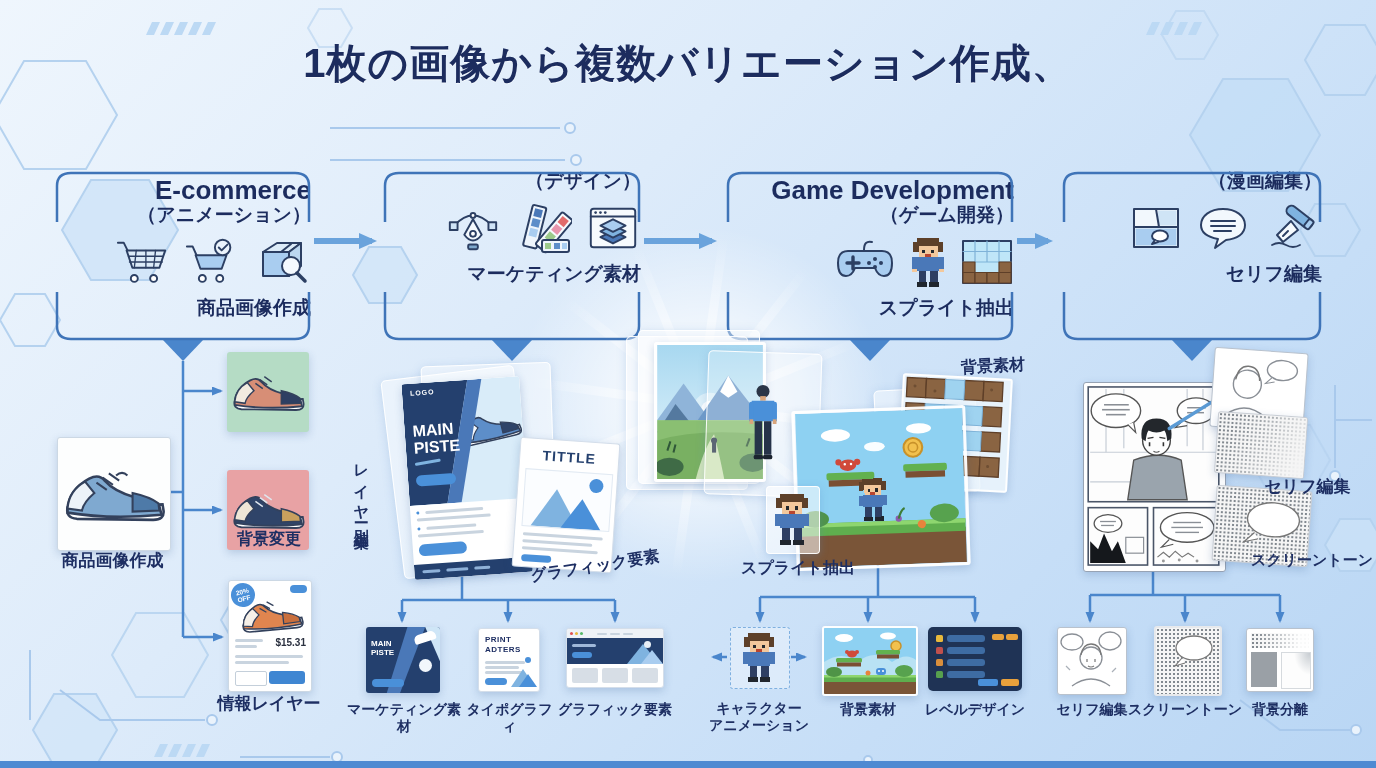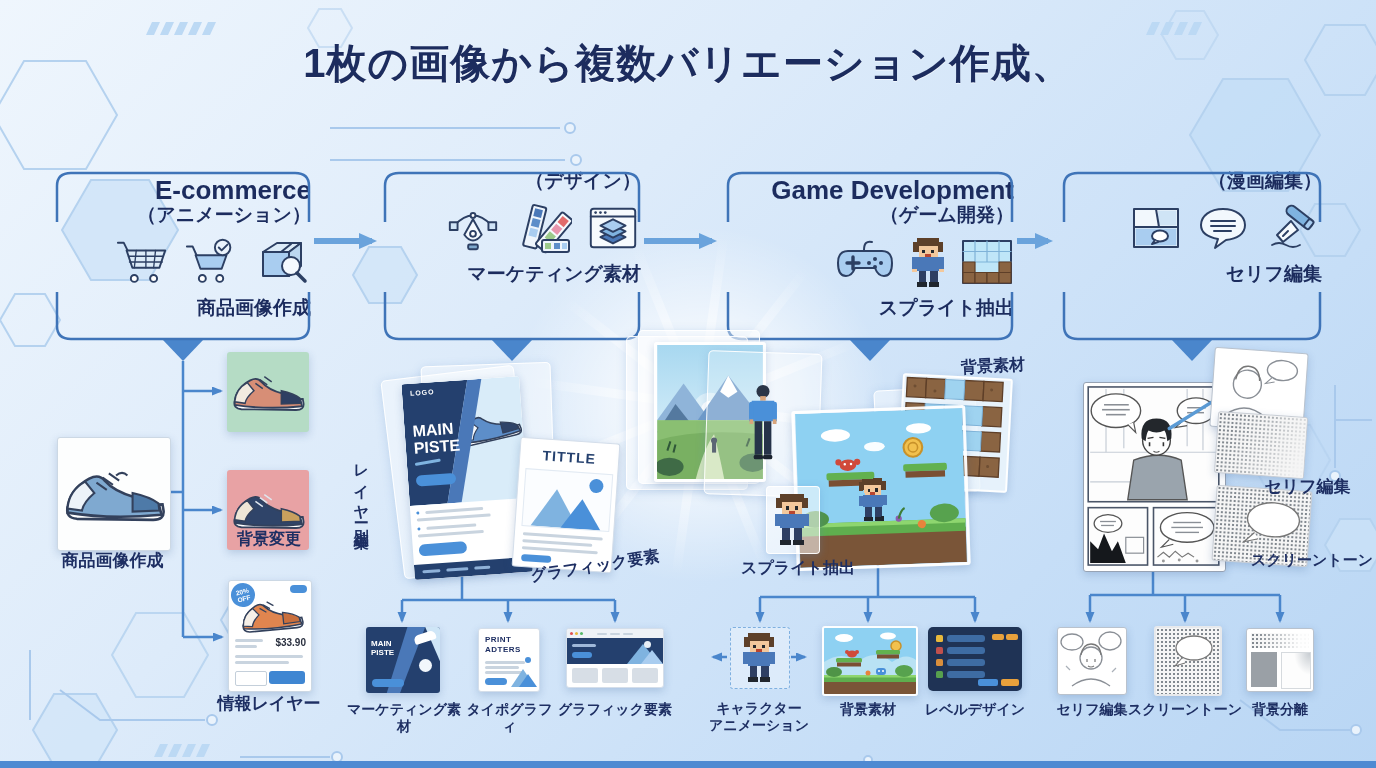--- a/index.html
+++ b/index.html
@@ -338,21 +338,21 @@
     <div class="pill abs" style="right:4px;top:4px;width:17px;height:8px"></div>
     <svg width="64" height="40" viewBox="0 0 100 62" style="position:absolute;left:10px;top:12px;transform:rotate(-6deg)">
       <path d="M5,46 q-2,10 9,11 l74,1 q11,0 10,-9 l-1,-6 z" fill="#ffffff" stroke="#33415c" stroke-width="2.5"></path>
       <path d="M5,47 c1,-15 10,-23 21,-29 c6,-3 11,-3 15,2 c7,8 18,13 29,16 c9,2 19,5 24,9 l2,8 c-30,3 -61,3 -91,-2 z" fill="#e0854f" stroke="#33415c" stroke-width="2.5"></path>
       <path d="M68,32 c9,2 20,6 25,10 l1,7 -26,1 z" fill="#c96f3d" stroke="#33415c" stroke-width="2"></path>
       <path d="M5,47 c1,-13 8,-21 17,-26 l9,11 c-7,6 -11,11 -12,17 z" fill="#f6f0e8" stroke="#33415c" stroke-width="2"></path>
       <path d="M33,22 l10,7 M39,17 l10,7 M45,13 l10,7" stroke="#33415c" stroke-width="2" fill="none"></path>
     </svg>
     <div class="bar abs" style="left:6px;top:58px;width:28px;height:3px"></div>
     <div class="bar abs" style="left:6px;top:64px;width:22px;height:3px"></div>
-    <div class="abs" style="right:5px;top:56px;font-size:10px;font-weight:700;color:#2b3140">$33.90</div>
+    <div class="abs" style="right:5px;top:56px;font-size:10px;font-weight:700;color:#2b3140">$15.31</div>
     <div class="bar abs" style="left:6px;top:74px;width:68px;height:3px"></div>
     <div class="bar abs" style="left:6px;top:80px;width:54px;height:3px"></div>
     <div class="abs" style="left:6px;top:90px;width:30px;height:13px;border:1px solid #c4cfda;border-radius:2px;background:#fff"></div>
     <div class="abs" style="left:40px;top:90px;width:36px;height:13px;background:#3f86d2;border-radius:3px"></div>
   </div>
   <div class="lbl" style="left:200px;top:694px;width:138px;font-size:17px">情報レイヤー</div>
 
   <div class="lbl vtext" style="left:352px;top:420px;height:140px;font-size:15px">レイヤー別編集</div>
 
   <div class="glass" style="left:392px;top:372px;width:132px;height:198px;transform:rotate(-7deg)"></div>

